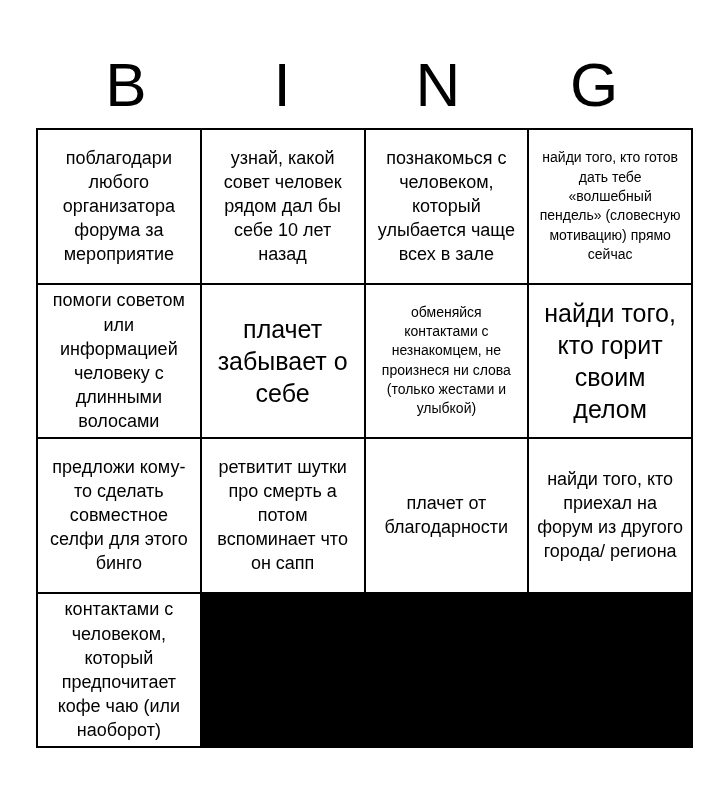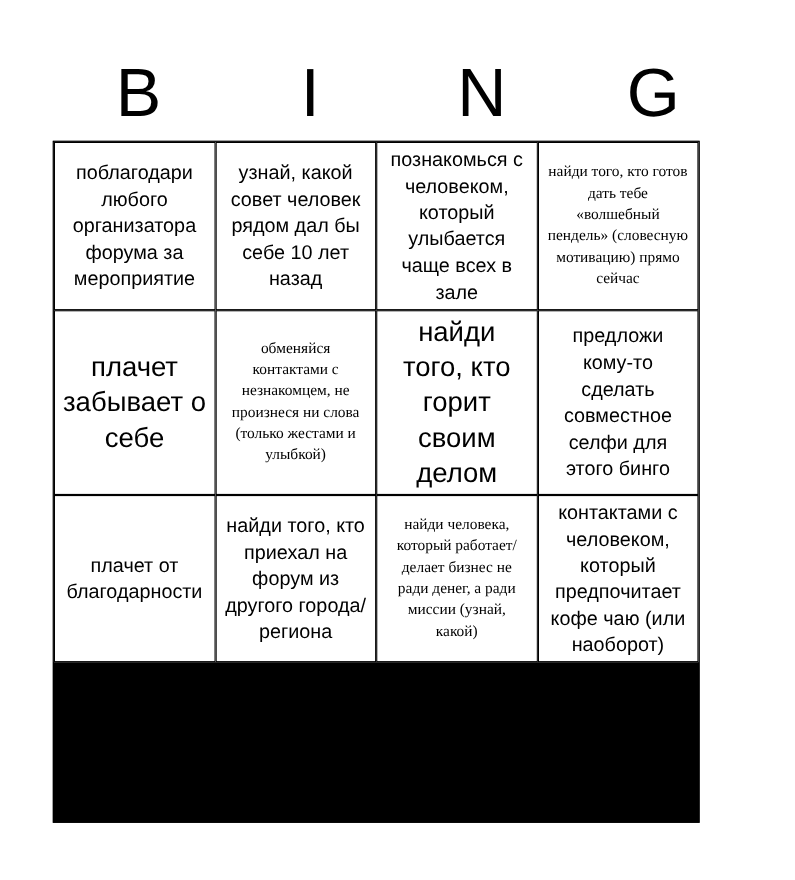--- a/index.html
+++ b/index.html
@@ -28,23 +28,23 @@
     width: 156px;
     text-align: center;
     font-size: 62px;
     line-height: 1;
     color: #000000;
     letter-spacing: 0;
     user-select: none;
   }
   .grid {
     position: absolute;
-    left: 48px;
+    left: 36px;
     top: 128px;
-    width: 588px;
+    width: 657px;
     height: 620px;
     box-sizing: border-box;
     border: 1px solid #000000;
     background: #000000;
     display: grid;
     grid-template-columns: repeat(4, 1fr);
     grid-template-rows: repeat(4, 1fr);
   }
   .cell {
     background: #ffffff;
@@ -56,21 +56,21 @@
     text-align: center;
     padding: 3px 7px;
     color: #000000;
     cursor: pointer;
   }
   .cell-text {
     display: block;
     width: 100%;
     word-wrap: break-word;
   }
-  .size-s { font-size: 14px; line-height: 1.38; font-family: Liberation Serif, serif; }
+  .size-s { font-size: 14px; line-height: 1.38; }
   .size-m { font-size: 18px; line-height: 1.34; }
   .size-l { font-size: 25px; line-height: 1.28; }
 </style>
 </head>
 <body>
 
 <div class="page">
 
   <div class="header-row">
     <div class="header-letter">B</div>
@@ -85,39 +85,42 @@
       </div>
     <div class="cell size-m">
         <span class="cell-text">узнай, какой совет человек рядом дал бы себе 10 лет назад</span>
       </div>
     <div class="cell size-m">
         <span class="cell-text">познакомься с человеком, который улыбается чаще всех в зале</span>
       </div>
     <div class="cell size-s">
         <span class="cell-text">найди того, кто готов дать тебе «волшебный пендель» (словесную мотивацию) прямо сейчас</span>
       </div>
+    <div class="cell size-m">
+        <span class="cell-text">помоги советом или информацией человеку с длинными волосами</span>
+      </div>
     <div class="cell size-l">
         <span class="cell-text">плачет забывает о себе</span>
       </div>
     <div class="cell size-s">
         <span class="cell-text">обменяйся контактами с незнакомцем, не произнеся ни слова (только жестами и улыбкой)</span>
       </div>
     <div class="cell size-l">
         <span class="cell-text">найди того, кто горит своим делом</span>
       </div>
     <div class="cell size-m">
         <span class="cell-text">предложи кому-то сделать совместное селфи для этого бинго</span>
       </div>
     <div class="cell size-m">
+        <span class="cell-text">ретвитит шутки про смерть а потом вспоминает что он сапп</span>
+      </div>
+    <div class="cell size-m">
         <span class="cell-text">плачет от благодарности</span>
       </div>
     <div class="cell size-m">
         <span class="cell-text">найди того, кто приехал на форум из другого города/ региона</span>
-      </div>
-    <div class="cell size-s">
-        <span class="cell-text">найди человека, который работает/делает бизнес не ради денег, а ради миссии (узнай, какой)</span>
       </div>
     <div class="cell size-m">
         <span class="cell-text">контактами с человеком, который предпочитает кофе чаю (или наоборот)</span>
       </div>
   </div>
 
 </div>
 
 </body></html>

